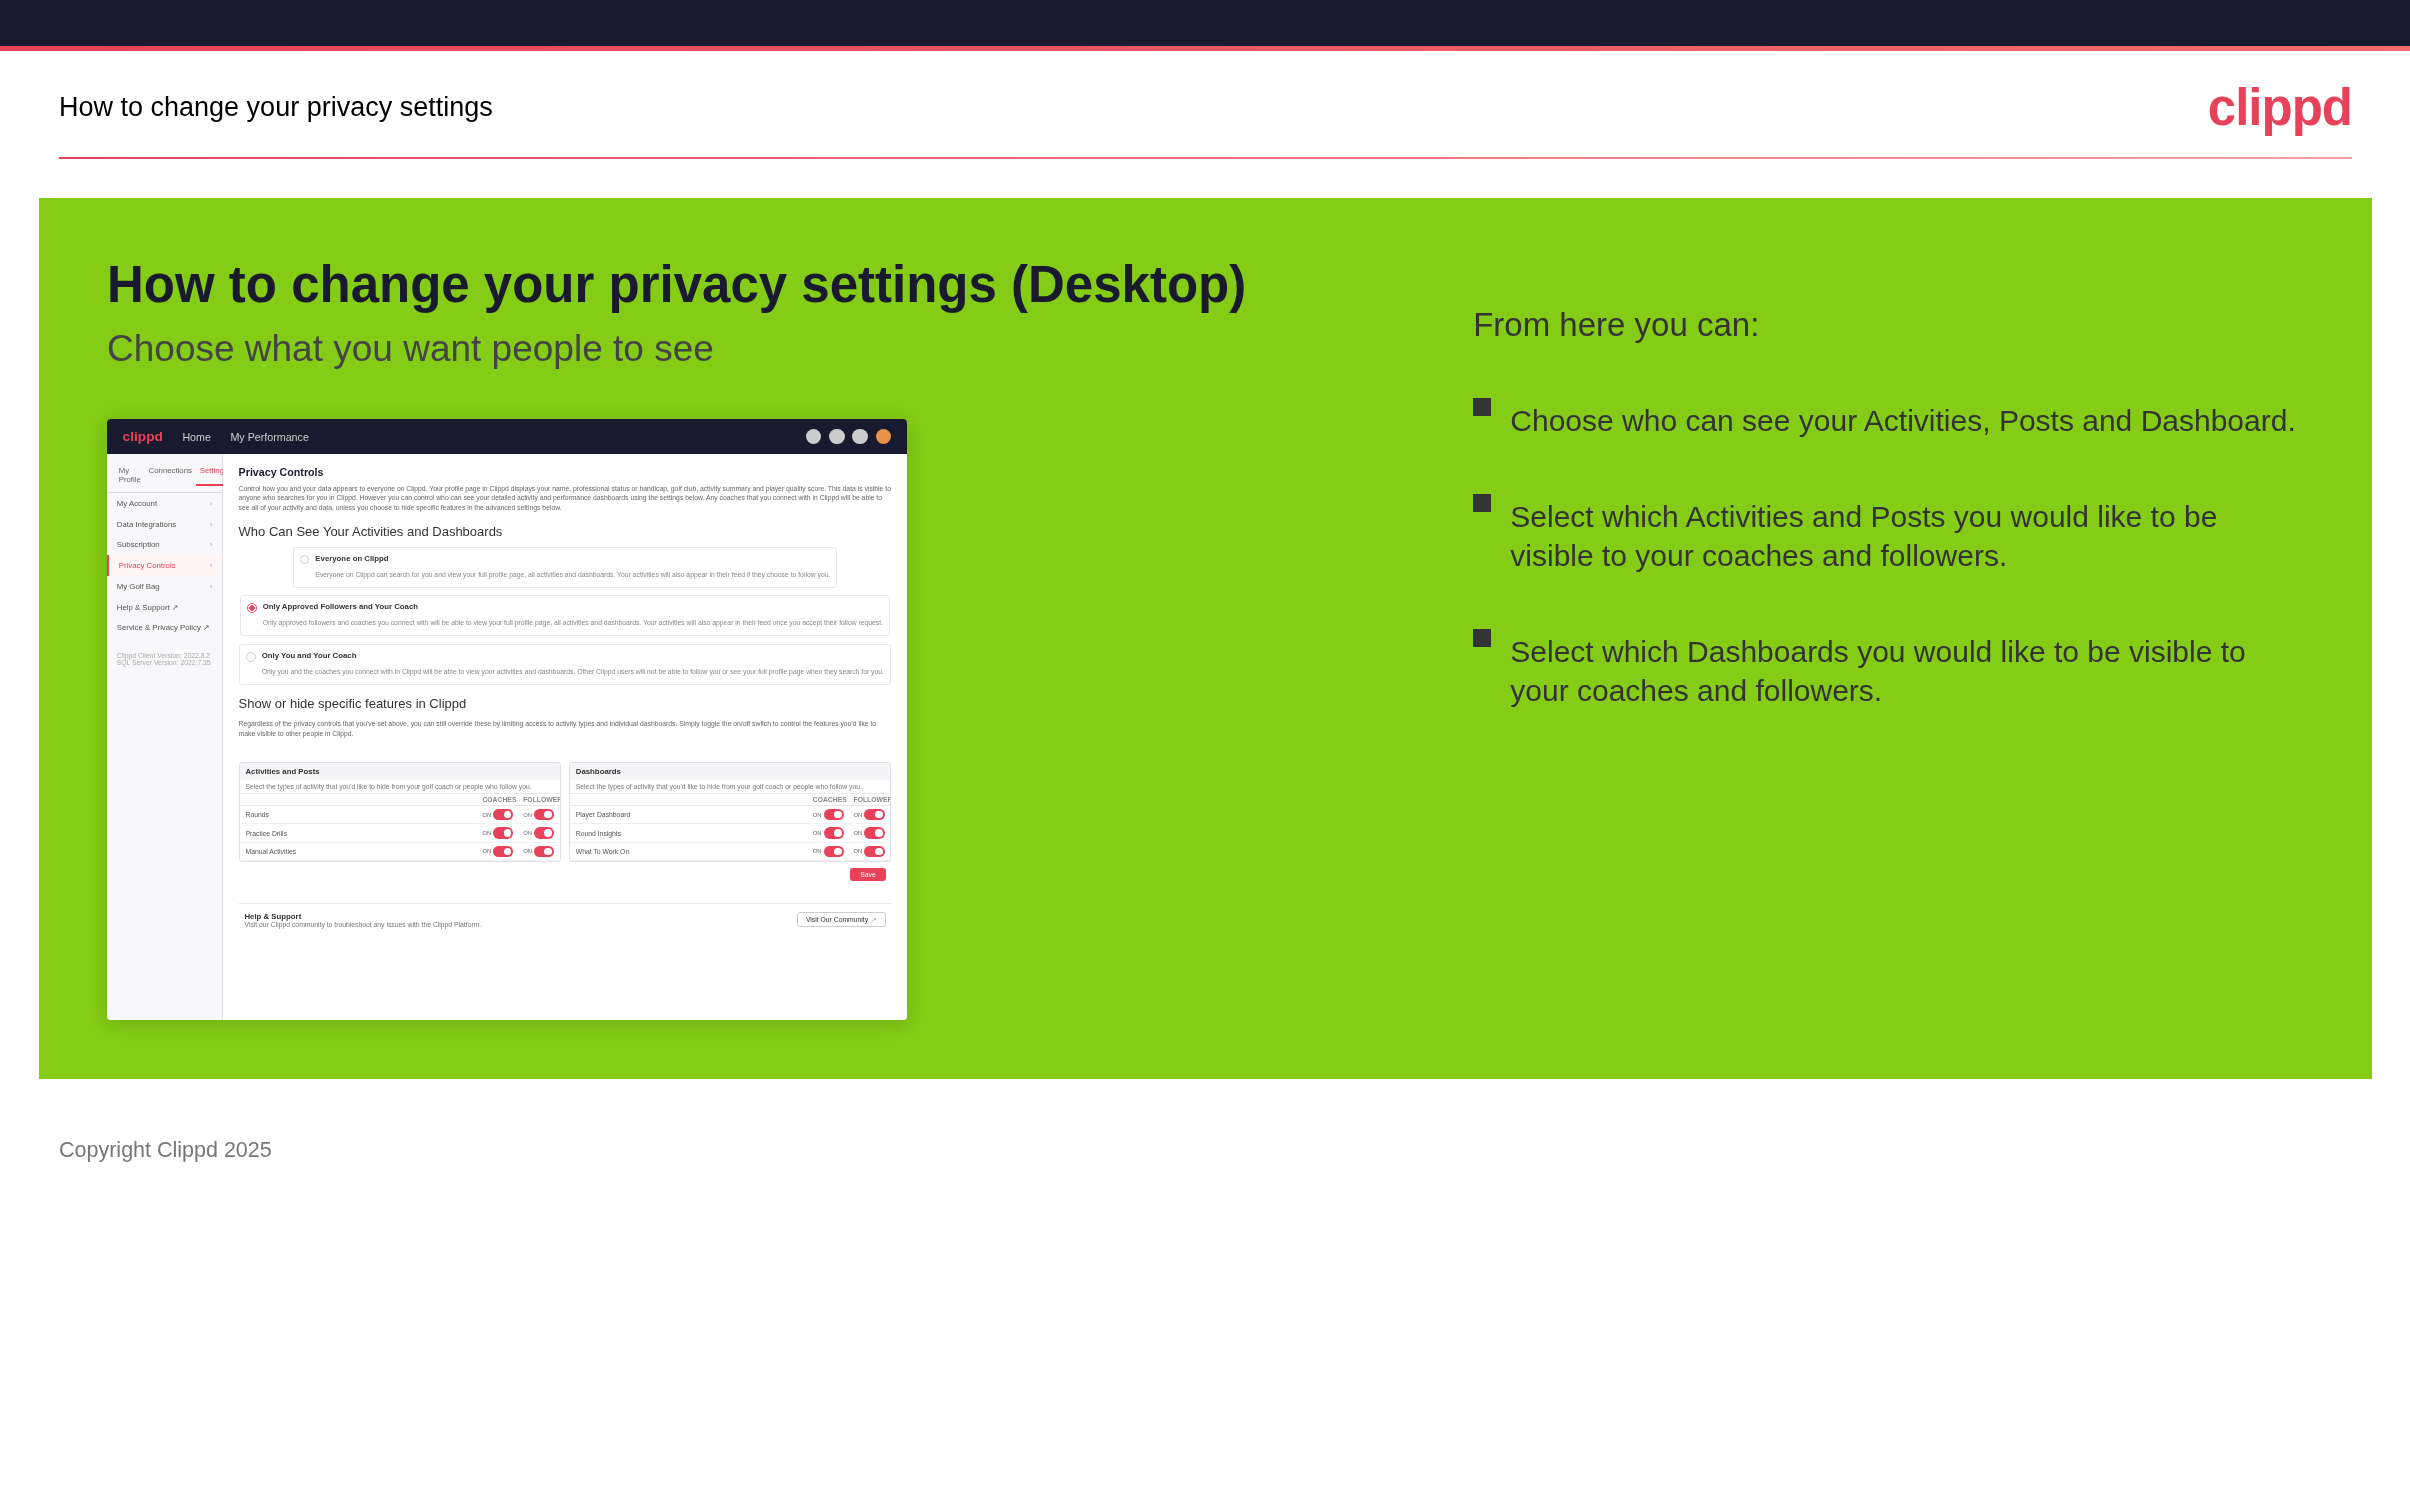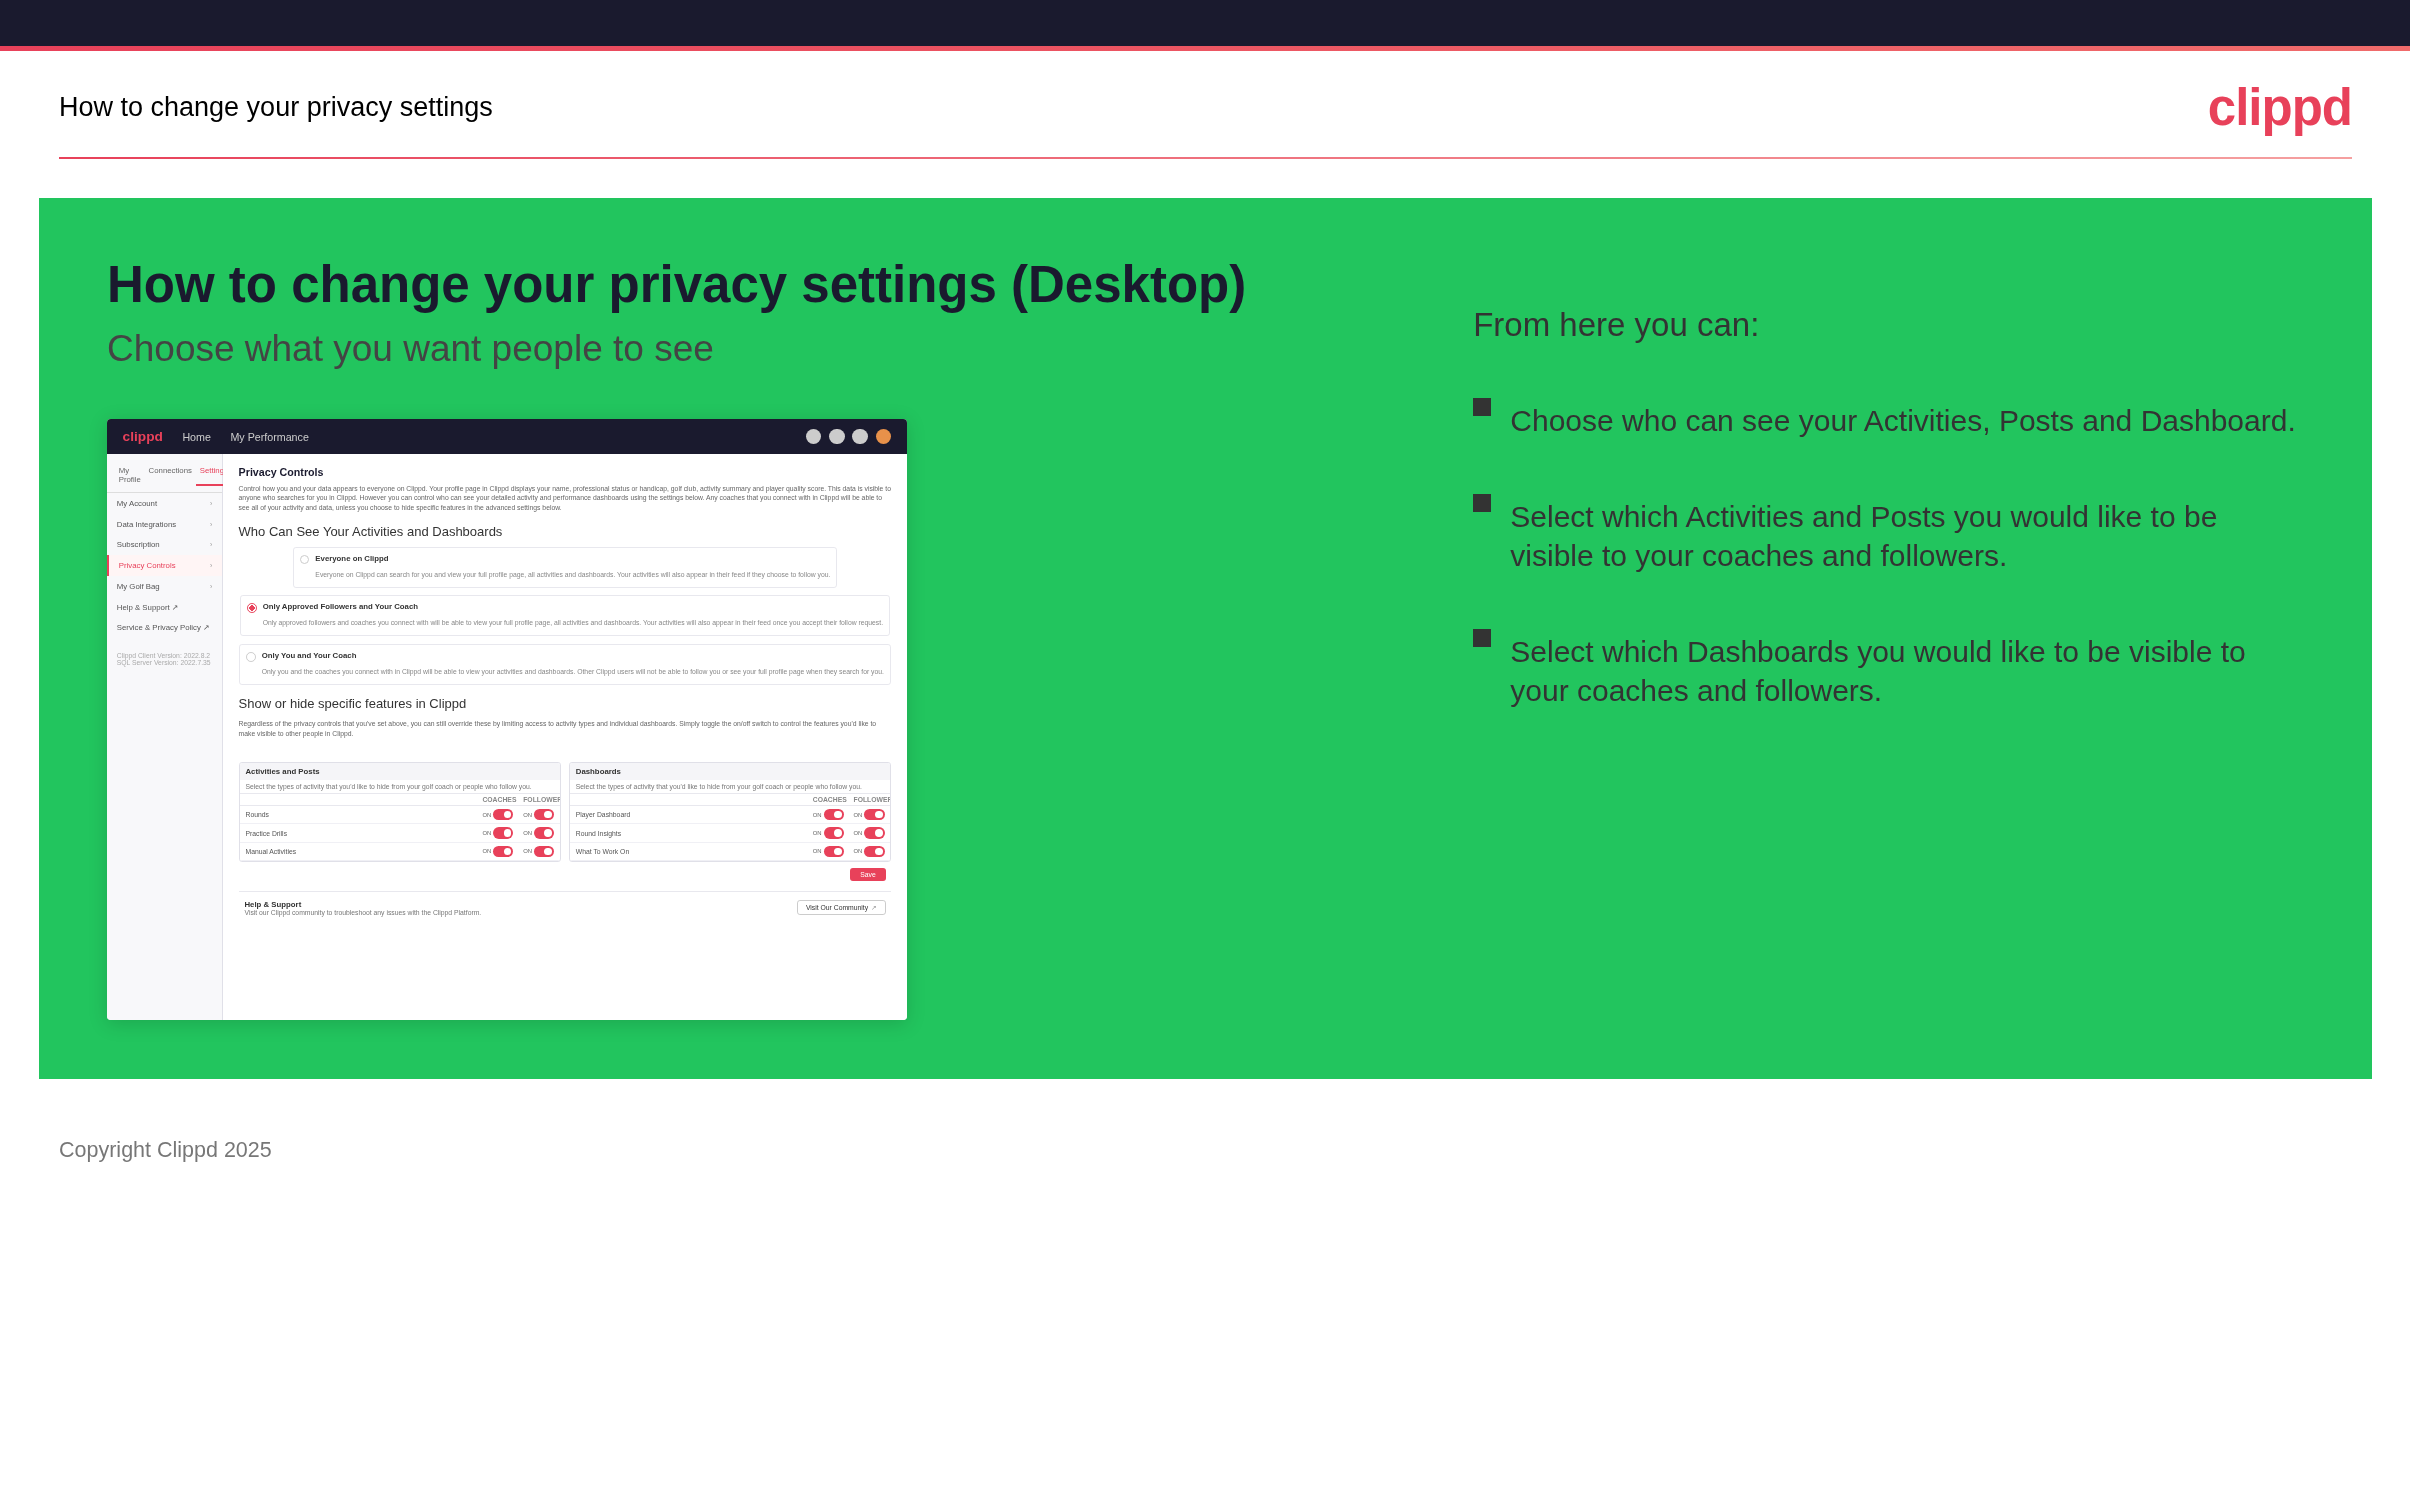--- a/index.html
+++ b/index.html
@@ -48,21 +48,21 @@
 
     
     .header-divider {
       height: 2px;
       background: linear-gradient(to right, #e8415a, #f5a0a0);
       margin: 0 59px;
     }
 
     
     .main-content {
-      background: #22c55e;
+      background: #84cc16;
       margin: 39px 39px;
       padding: 59px 68px;
       display: flex;
       gap: 120px;
       min-height: 878px;
     }
 
     
     .left-section {
       flex: 1.2;
@@ -353,21 +353,21 @@
       font-size: 6.8px;
       padding: 2.9px 9.8px;
       border-radius: 2.9px;
     }
     .mock-help-section {
       display: flex;
       align-items: center;
       justify-content: space-between;
       padding: 7.8px 5.9px;
       border-top: 1px solid #e8e8ee;
-      margin-top: 4px;
+      margin-top: 16px;
     }
     .mock-help-text {}
     .mock-help-title {
       font-size: 7.8px;
       font-weight: 600;
       color: #333;
     }
     .mock-help-desc {
       font-size: 6.8px;
       color: #777;

